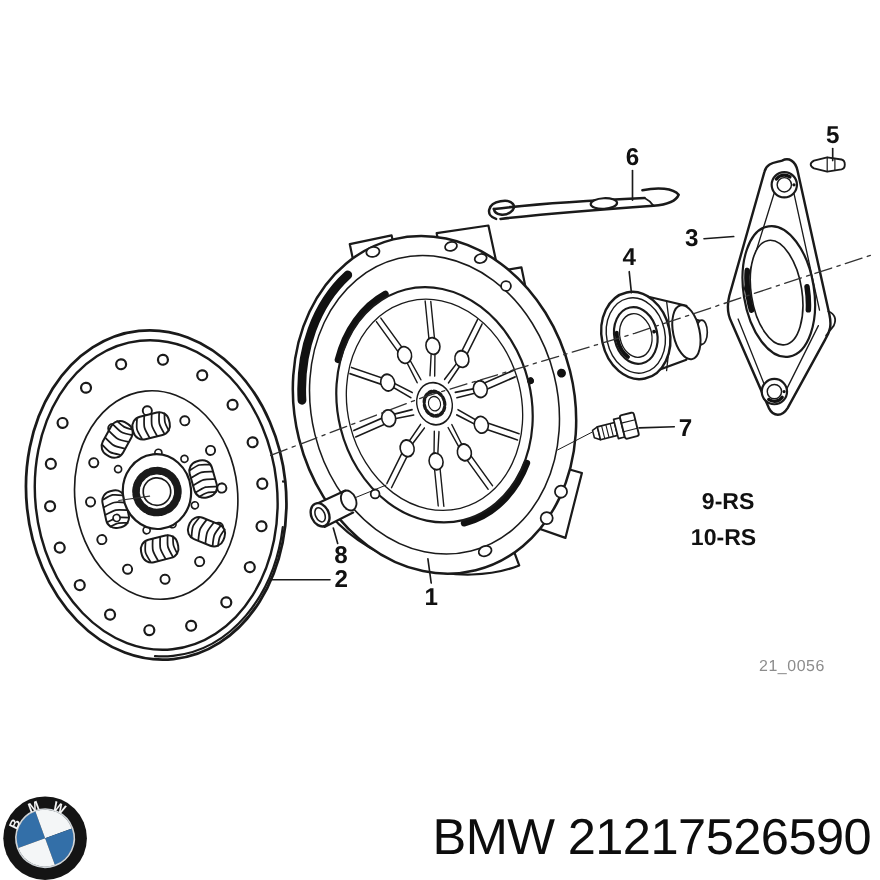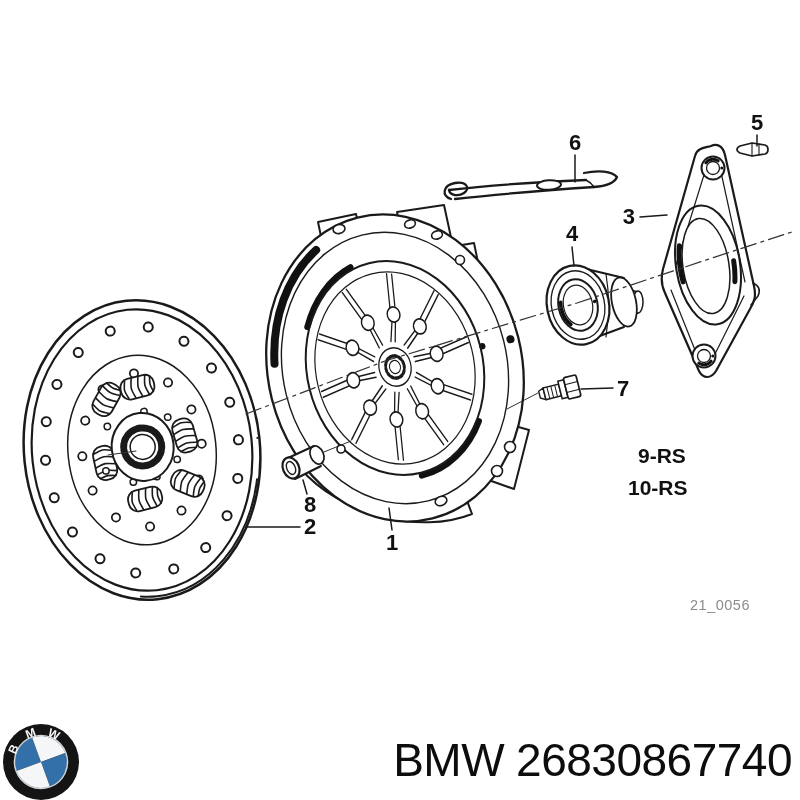--- a/index.html
+++ b/index.html
@@ -209,15 +209,15 @@
     <path d="M40,40 L40,14 A26,26 0 0 1 66,40 Z" fill="#f4f6f7"></path>
     <path d="M40,40 L66,40 A26,26 0 0 1 40,66 Z" fill="#336fa8"></path>
     <path d="M40,40 L40,66 A26,26 0 0 1 14,40 Z" fill="#f4f6f7"></path>
     <circle cx="40" cy="40" r="26.5" fill="none" stroke="#cfd4d8" stroke-width="1.5"></circle>
     <text class="logoletter" x="40" y="13.5" text-anchor="middle" transform="rotate(-45 40 40)">B</text>
     <text class="logoletter" x="40" y="13.5" text-anchor="middle">M</text>
     <text class="logoletter" x="40" y="13.5" text-anchor="middle" transform="rotate(45 40 40)">W</text>
   </g>
 </svg>
 
-<div class="partnum"><span>BMW</span><span class="sep"></span><span>26830867740</span></div>
+<div class="partnum"><span>BMW</span><span class="sep"></span><span>21217526590</span></div>
 
 </div>
 
 </body></html>

